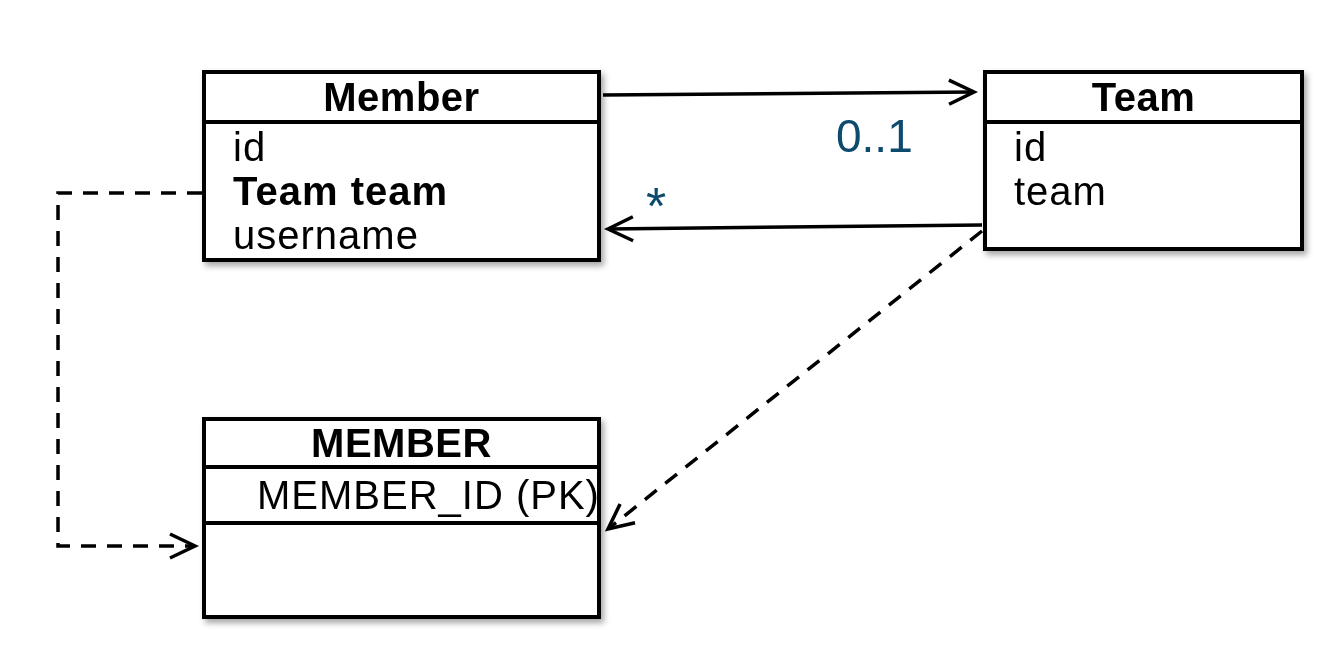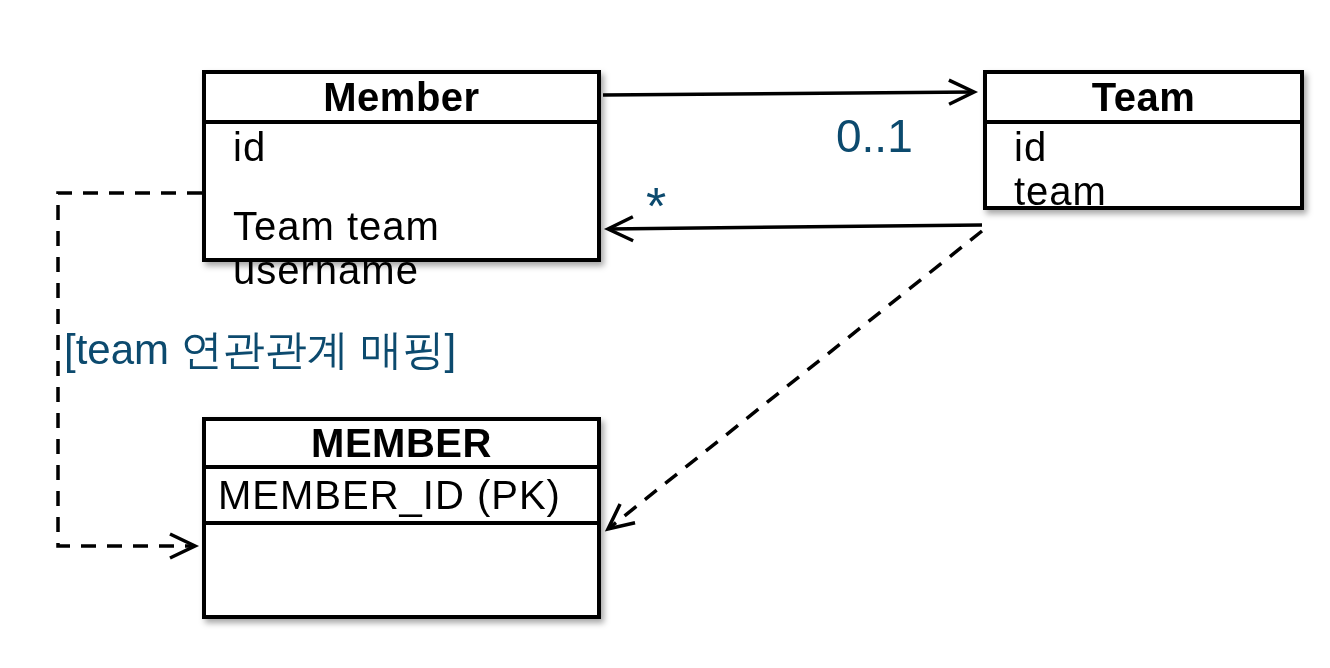--- a/index.html
+++ b/index.html
@@ -55,29 +55,29 @@
   .box-body {
     padding: 1px 0 0 27px;
   }
   .field {
     font-size: 40px;
     line-height: 44px;
     letter-spacing: 1px;
     white-space: nowrap;
   }
   .field.bold {
-    font-weight: normal;
-    margin-top: 35px;
+    font-weight: bold;
   }
   .pk-section {
     border-bottom: 4px solid #000000;
     padding-left: 12px;
   }
   .pk-section .field {
     line-height: 52px;
+    margin-left: 39px;
   }
   .floating-label {
     position: absolute;
     color: #0c4a6e;
     white-space: nowrap;
     line-height: 1.15;
   }
   .mult-label {
     font-size: 46px;
   }
@@ -108,35 +108,34 @@
 
   <div class="uml-box" style="left:202px; top:70px; width:399px; height:192px;">
     <div class="box-title">Member</div>
     <div class="box-body">
       <div class="field">id</div>
       <div class="field bold">Team team</div>
       <div class="field">username</div>
     </div>
   </div>
 
-  <div class="uml-box" style="left:983px; top:70px; width:321px; height:140px;">
+  <div class="uml-box" style="left:983px; top:70px; width:321px; height:181px;">
     <div class="box-title">Team</div>
     <div class="box-body">
       <div class="field">id</div>
       <div class="field">team</div>
     </div>
   </div>
 
   <div class="uml-box" style="left:202px; top:417px; width:399px; height:202px;">
     <div class="box-title" style="height:44px; line-height:44px;">MEMBER</div>
     <div class="pk-section">
       <div class="field">MEMBER_ID (PK)</div>
     </div>
   </div>
 
   <div class="floating-label mult-label" style="left:836px; top:110px;">0..1</div>
 
   <div class="floating-label star-label" style="left:646px; top:180px;">*</div>
 
-  <div class="floating-label mapping-label" style="left:64px; top:326px;">[team 연관관계 매핑]</div>
 
 
 </div>
 
 </body></html>

